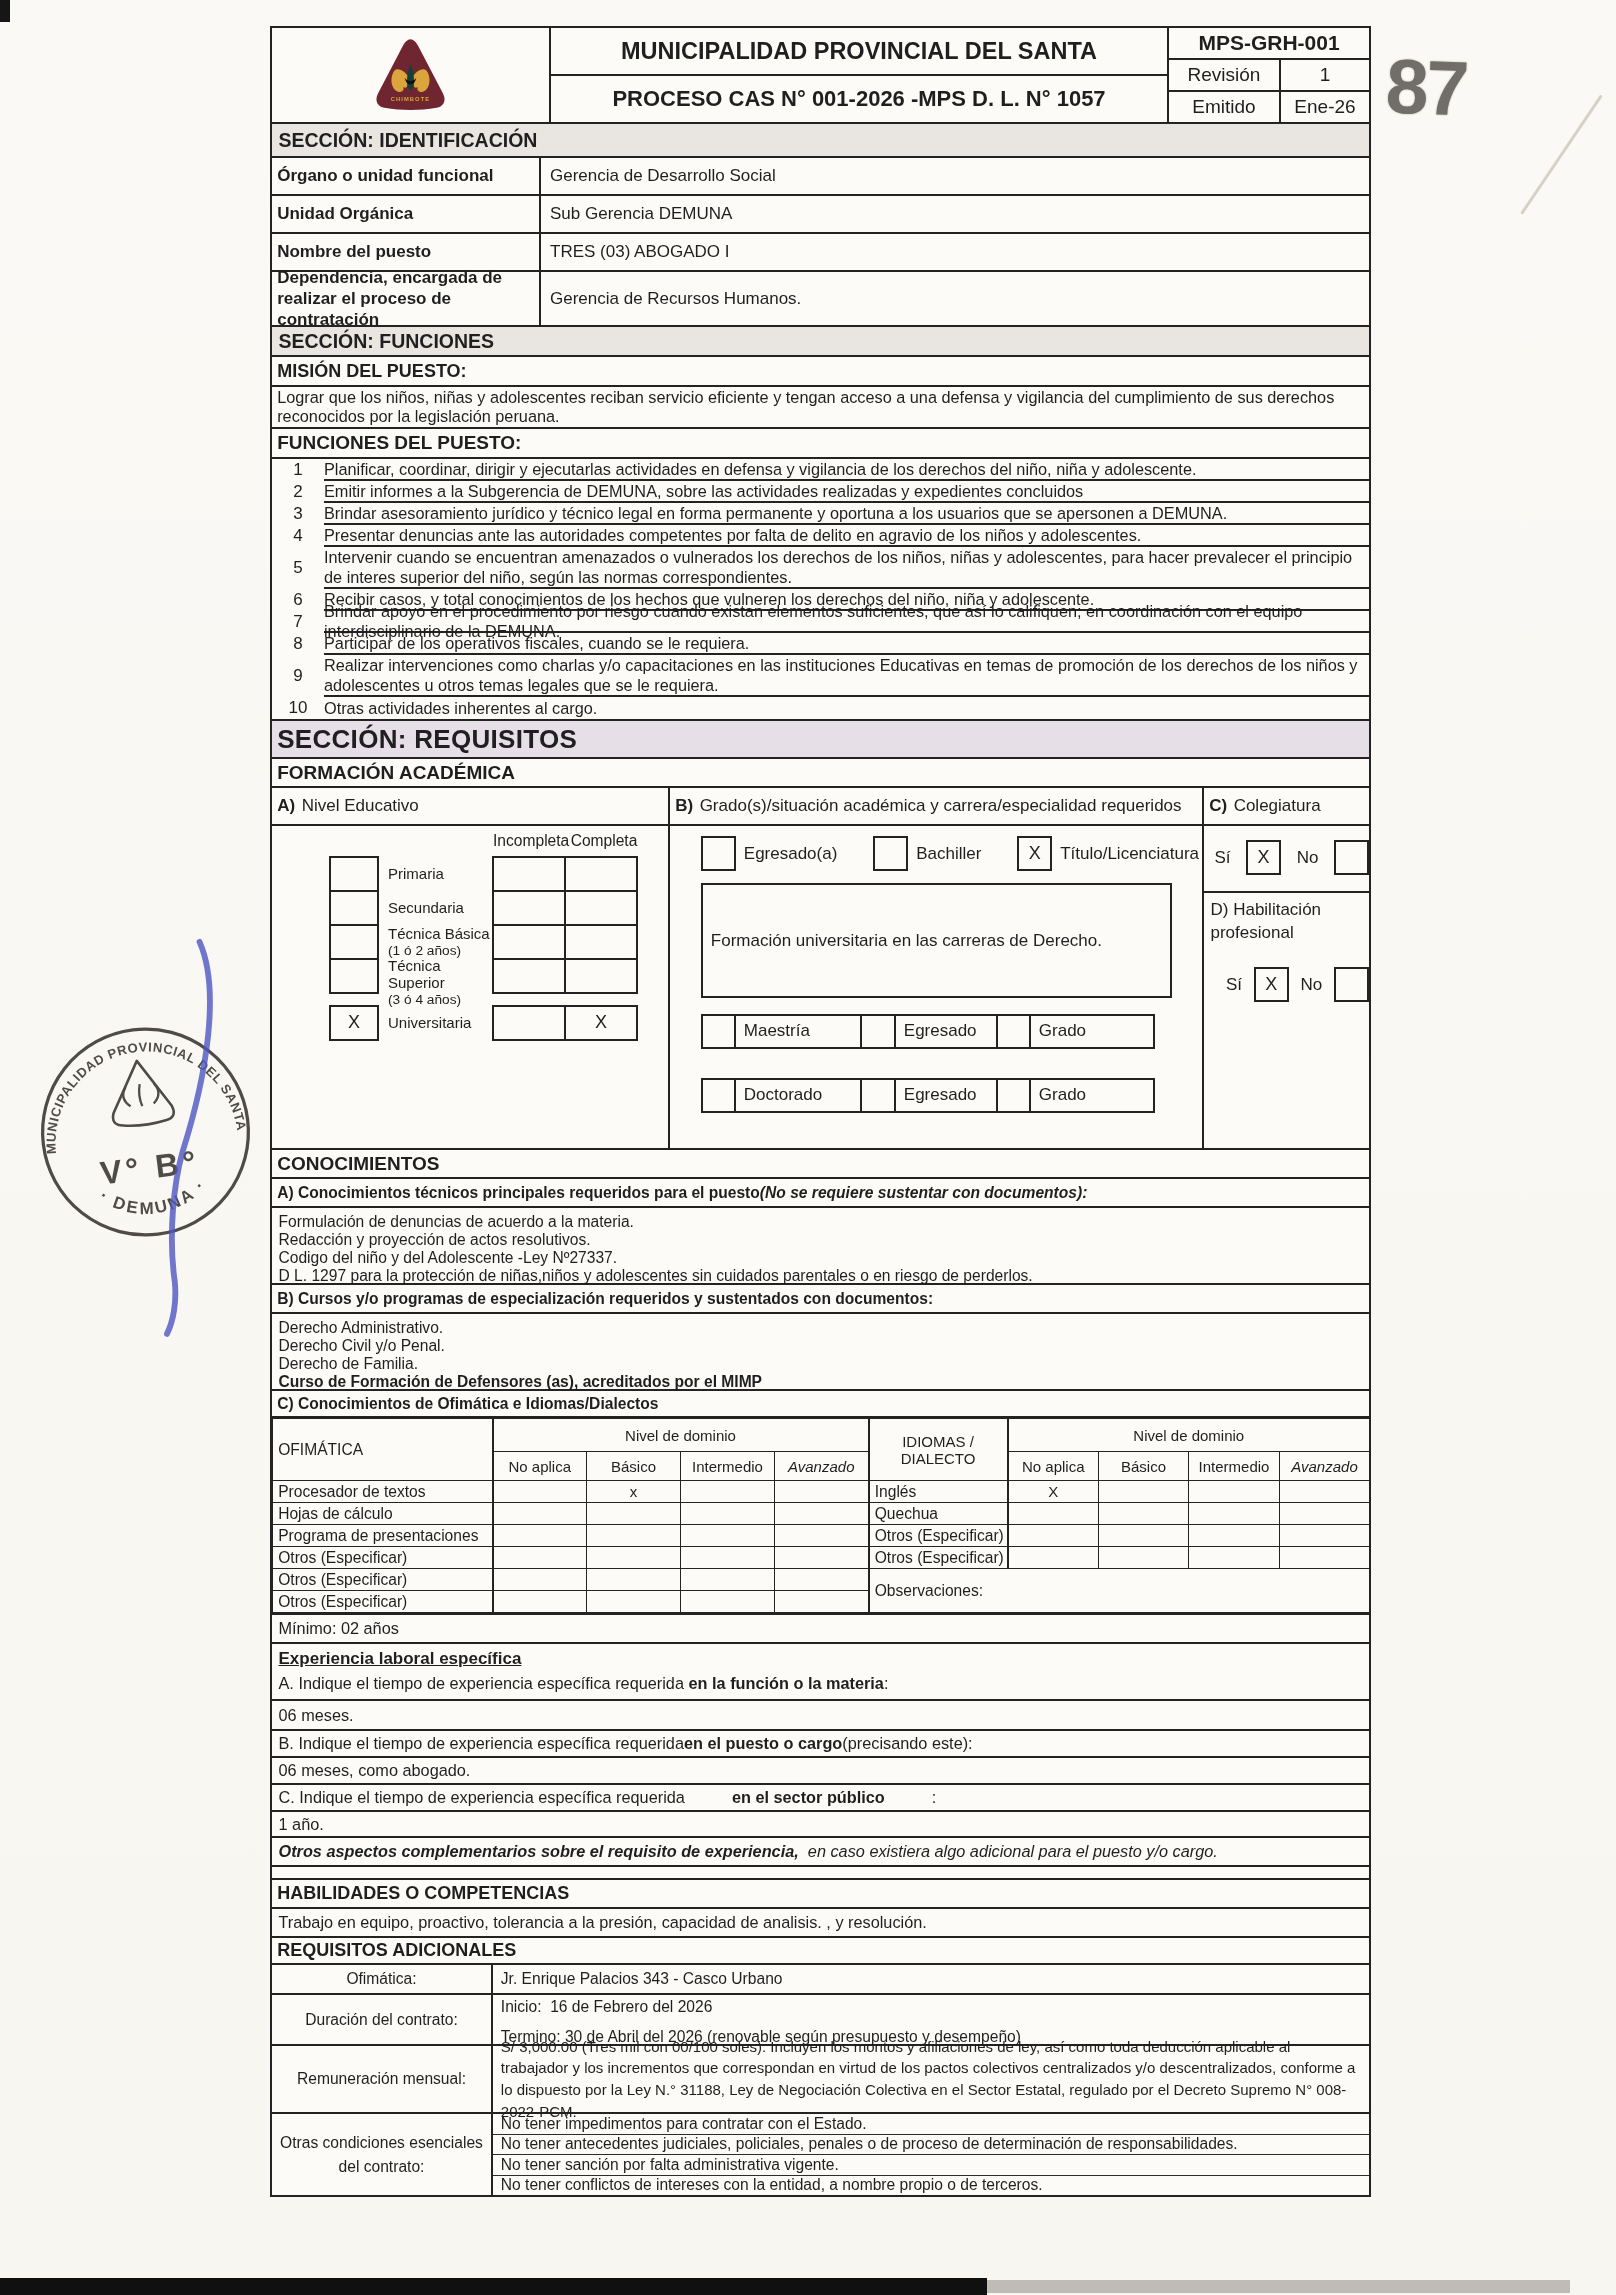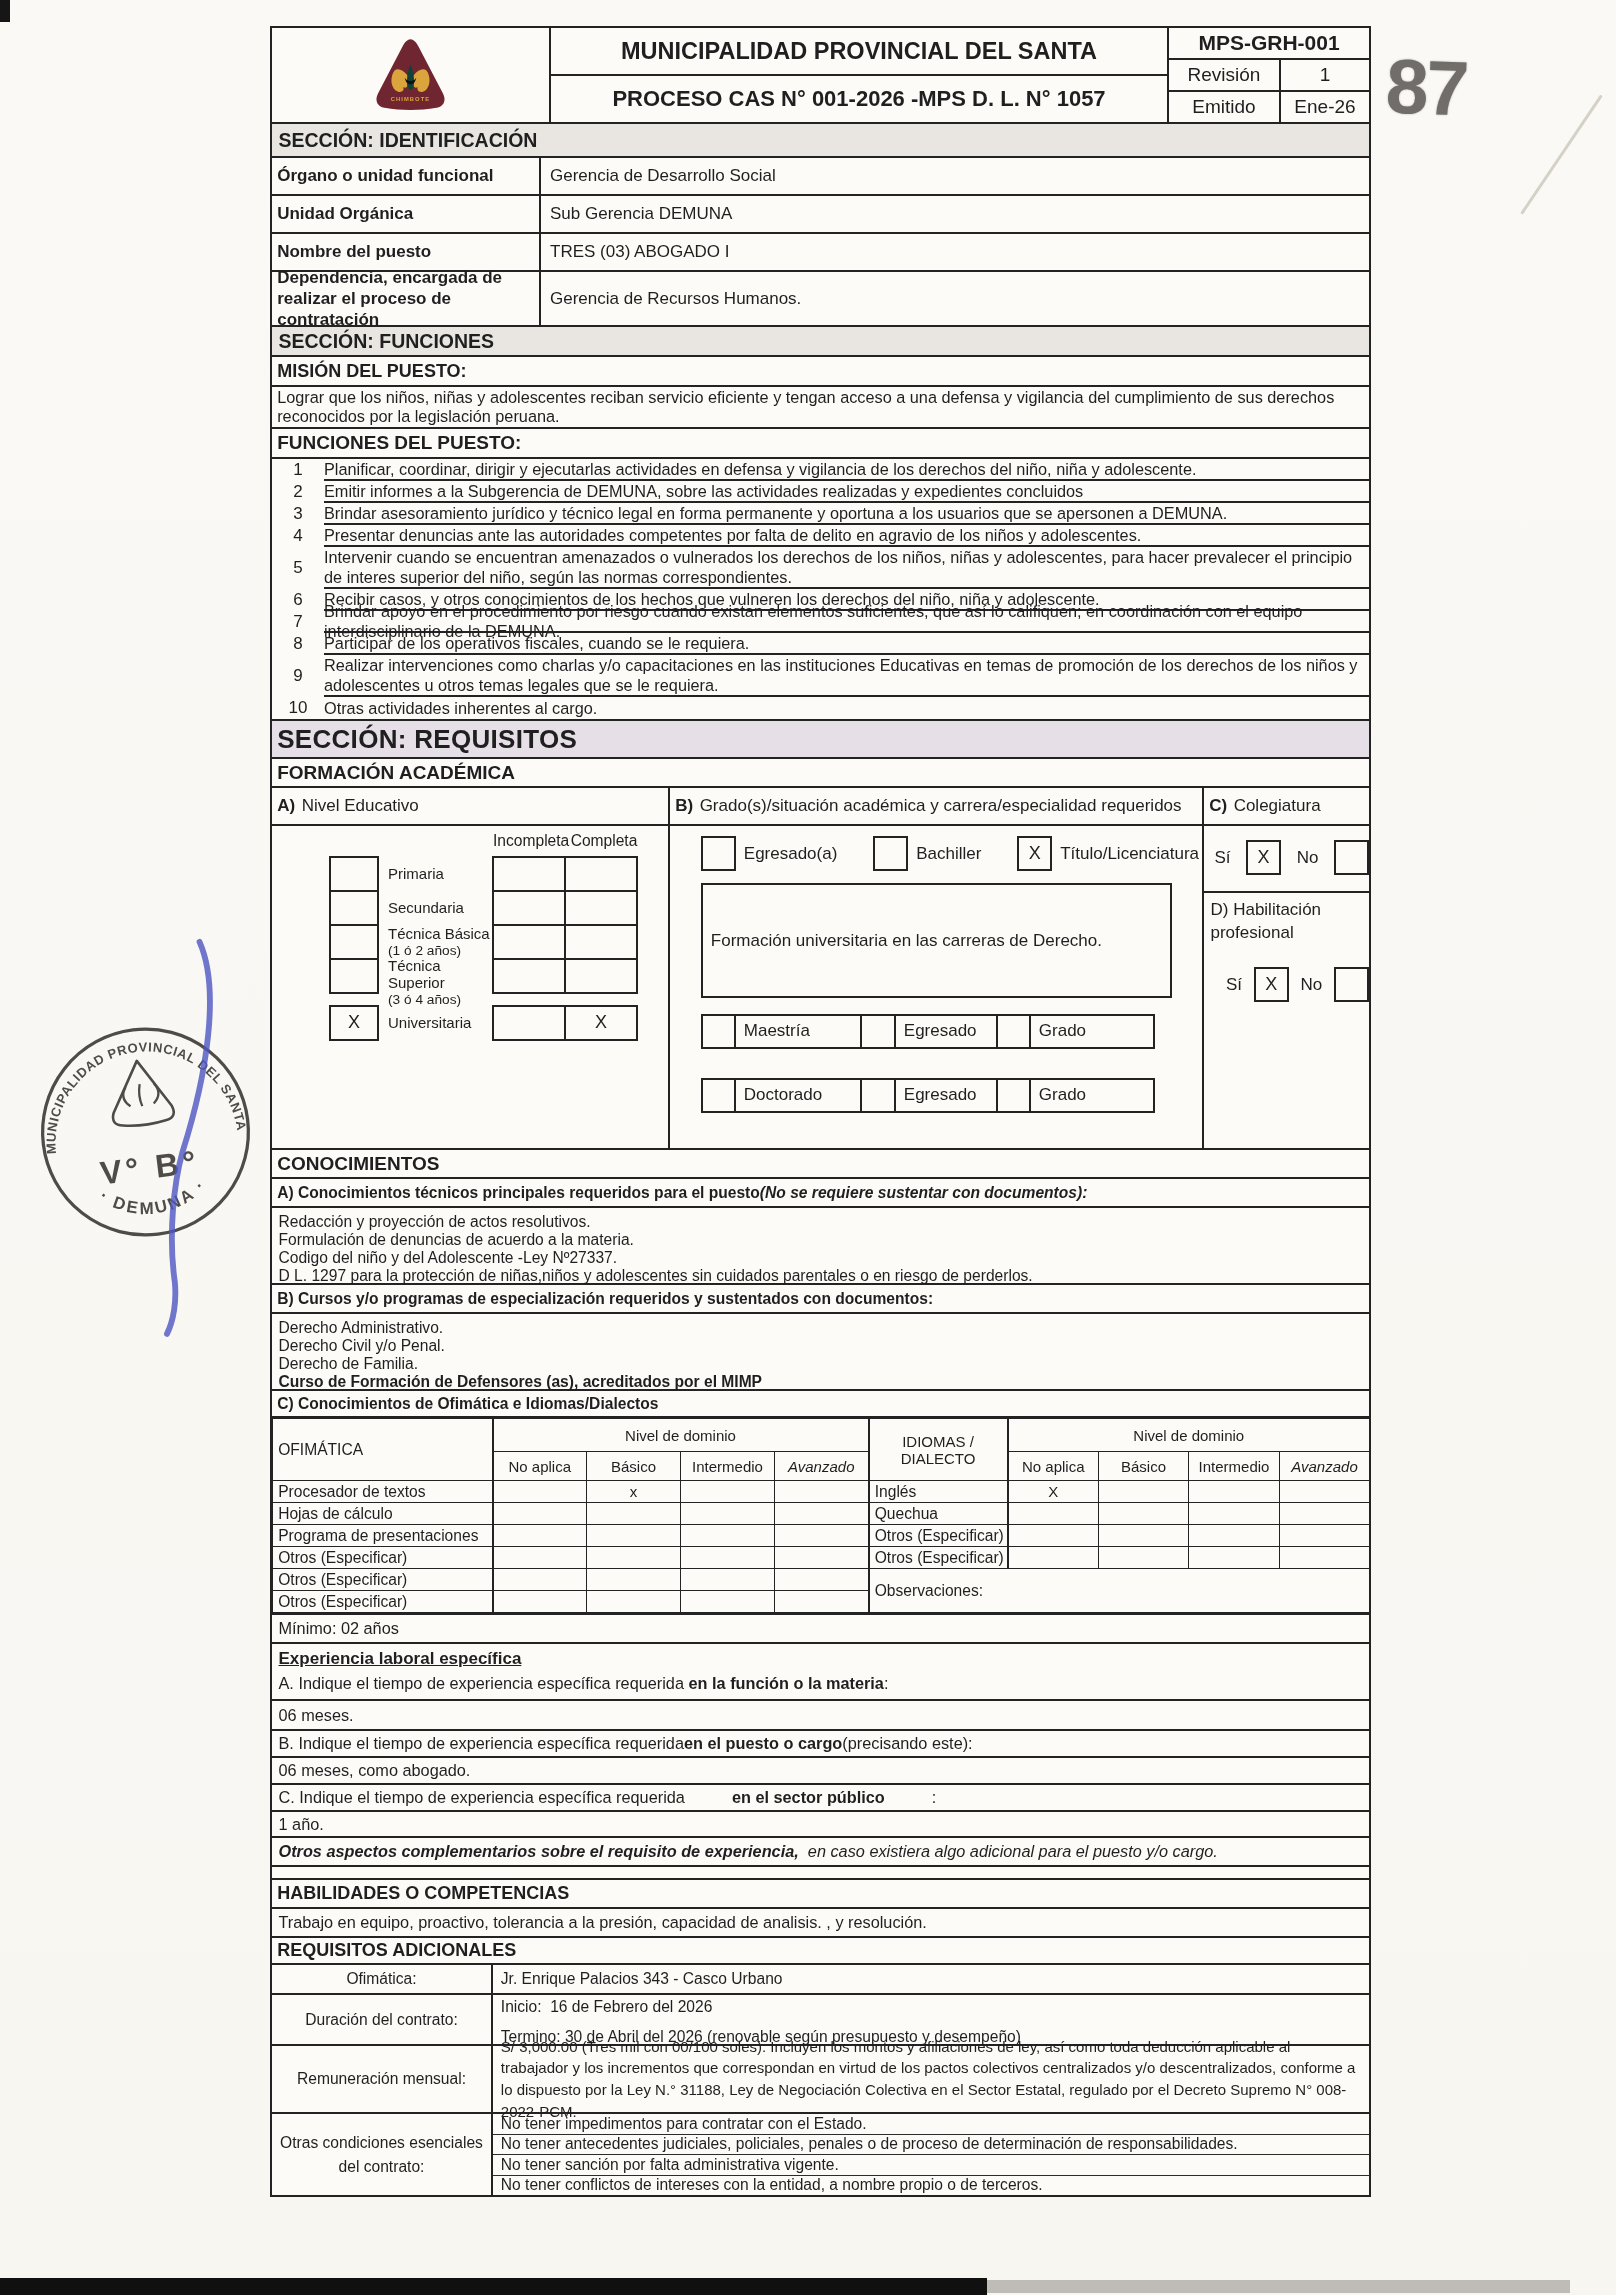--- a/index.html
+++ b/index.html
@@ -143,21 +143,21 @@
       <div class="fitem" style="height:22px;">
         <div class="fnum">4</div>
         <div class="ftxt">Presentar denuncias ante las autoridades competentes por falta de delito en agravio de los niños y adolescentes.</div>
       </div>
       <div class="fitem" style="height:42px;">
         <div class="fnum">5</div>
         <div class="ftxt">Intervenir cuando se encuentran amenazados o vulnerados los derechos de los niños, niñas y adolescentes, para hacer prevalecer el principio de interes superior del niño, según las normas correspondientes.</div>
       </div>
       <div class="fitem" style="height:22px;">
         <div class="fnum">6</div>
-        <div class="ftxt">Recibir casos, y otros conocimientos de los hechos que vulneren los derechos del niño, niña y adolescente.</div>
+        <div class="ftxt">Recibir casos, y total conocimientos de los hechos que vulneren los derechos del niño, niña y adolescente.</div>
       </div>
       <div class="fitem" style="height:22px;">
         <div class="fnum">7</div>
         <div class="ftxt">Brindar apoyo en el procedimiento por riesgo cuando existan elementos suficientes, que así lo califiquen; en coordinación con el equipo interdisciplinario de la DEMUNA.</div>
       </div>
       <div class="fitem" style="height:22px;">
         <div class="fnum">8</div>
         <div class="ftxt">Participar de los operativos fiscales, cuando se le requiera.</div>
       </div>
       <div class="fitem" style="height:42px;">
@@ -286,22 +286,22 @@
         </div>
       </div>
     </div>
 
     <div class="row" style="height:29px; font-weight:700; font-size:19px; padding-left:5.2px;">CONOCIMIENTOS</div>
     <div class="row" style="height:29px;">
       <span class="ktitle">A) Conocimientos técnicos principales requeridos para el puesto </span>
       <span class="ktitle" style="font-style:italic; padding-left:0;">(No se requiere sustentar con documentos):</span>
     </div>
     <div class="bt kblock" style="height:77px;">
+      <p>Formulación de denuncias de acuerdo a la materia.</p>
       <p>Redacción y proyección de actos resolutivos.</p>
-      <p>Formulación de denuncias de acuerdo a la materia.</p>
       <p>Codigo del niño y del Adolescente -Ley Nº27337.</p>
       <p>D L. 1297 para la protección de niñas,niños y adolescentes sin cuidados parentales o en riesgo de perderlos.</p>
     </div>
     <div class="row" style="height:29px;">
       <span class="ktitle">B) Cursos y/o programas de especialización requeridos y sustentados con documentos:</span>
     </div>
     <div class="bt kblock" style="height:77px;">
       <p>Derecho Administrativo.</p>
       <p>Derecho Civil y/o Penal.</p>
       <p>Derecho de Familia.</p>

